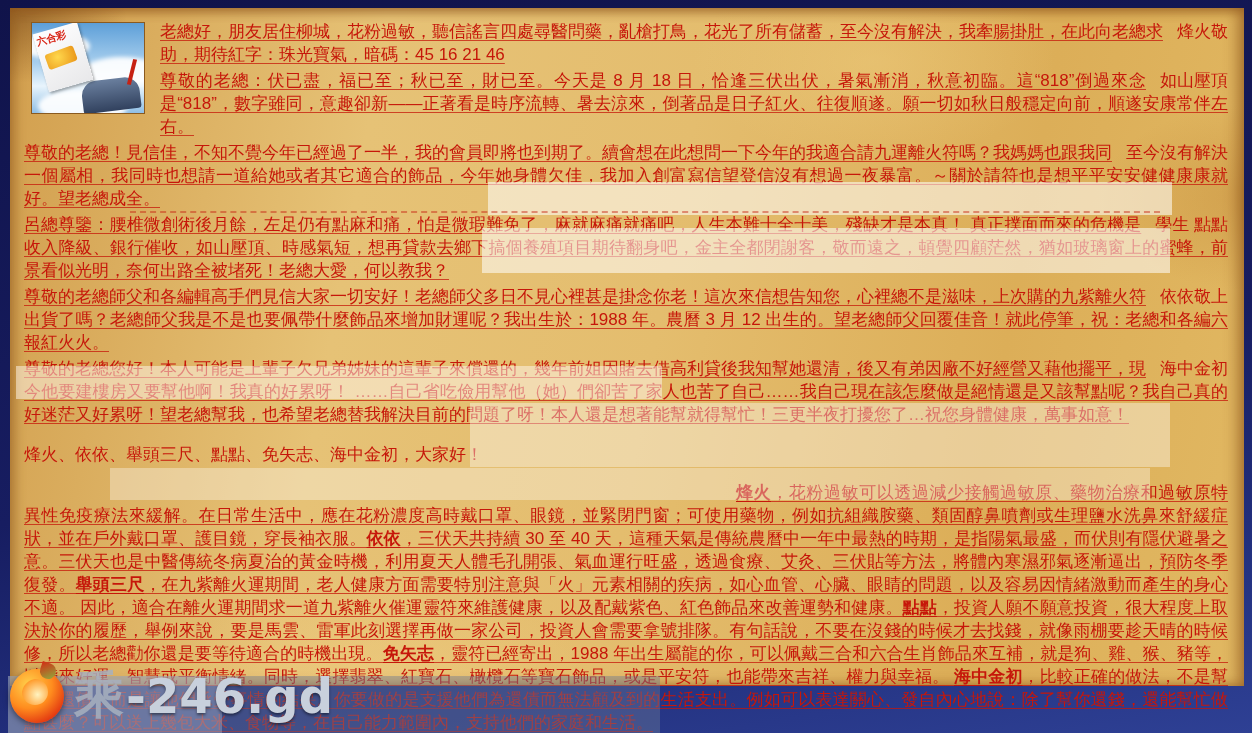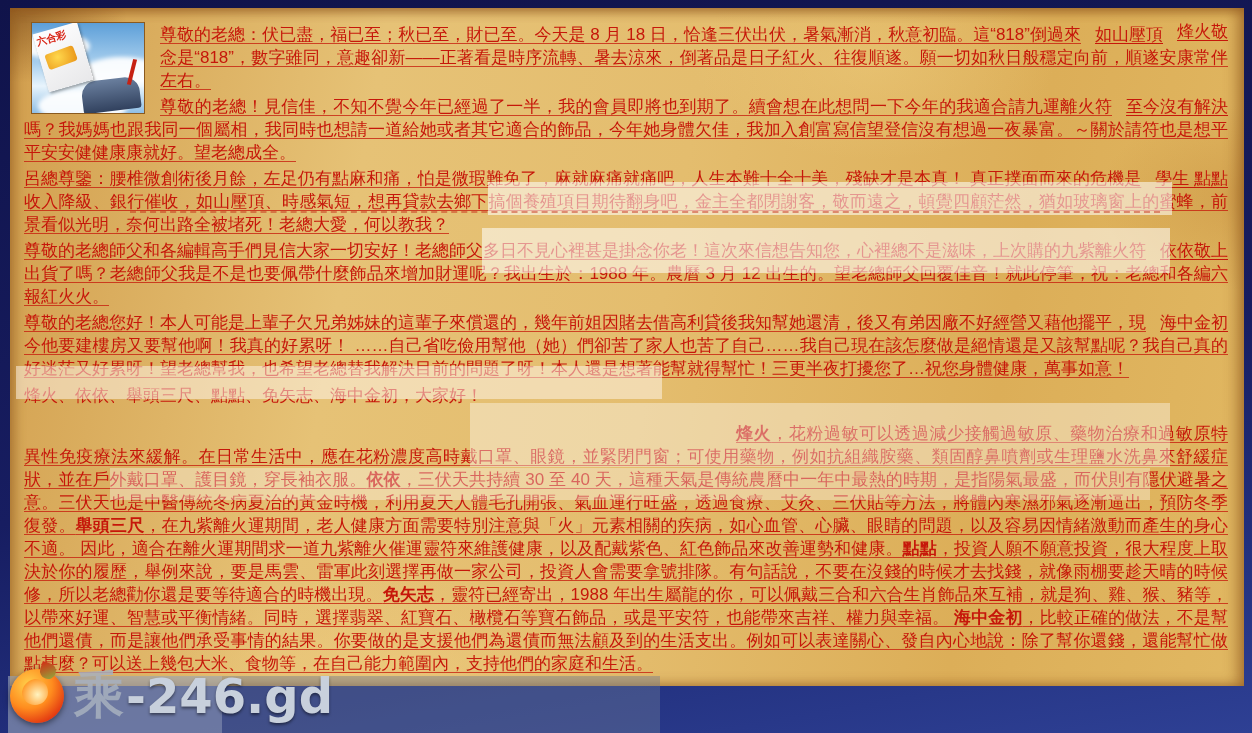--- a/index.html
+++ b/index.html
@@ -14,24 +14,24 @@
       radial-gradient(220px 130px at 101% 28%, rgba(186,126,48,.38), transparent 72%),
       radial-gradient(300px 160px at 30% 100%, rgba(240,206,130,.55), transparent 70%),
       radial-gradient(260px 140px at 70% 8%, rgba(240,208,130,.4), transparent 70%),
       linear-gradient(100deg,#d29f4e 0%,#e6c276 28%,#e4bd6e 52%,#dcae58 78%,#e1b862 100%);
     box-shadow:inset -7px 0 14px rgba(120,60,10,.45), inset 0 5px 10px rgba(150,90,30,.35),
                inset 7px 0 10px rgba(130,75,20,.3);}
   .txt{color:#c6170a;font-size:17px;line-height:23px;text-align:justify;margin:0 0 3px 0;
     text-decoration:underline;text-decoration-thickness:1px;text-underline-offset:3px;
     text-decoration-color:rgba(198,23,10,.75);}
   .noline{text-decoration:none;}
-  .sig{float:right;padding-left:14px;text-decoration:underline;}
-  .b{font-weight:bold;}
+  .sig{float:right;padding-left:14px;}
+  .b{font-weight:bold;text-decoration:underline;}
   .reply{margin-top:15px;text-indent:712px;}
-  .greet{margin-top:4px;}
+  .greet{margin-top:17px;}
   
   .photo{float:left;width:112px;height:90px;margin:3px 16px 5px 8px;position:relative;
     overflow:hidden;background:linear-gradient(180deg,#5d9fd8 0%,#a8cfee 45%,#e8f4fc 70%,#8fbfe6 100%);
     outline:1px solid #8a5a20;}
   .cloud{position:absolute;background:rgba(255,255,255,.92);border-radius:50%;filter:blur(2px);}
   .c1{width:70px;height:26px;left:-12px;top:10px;}
   .c2{width:80px;height:30px;right:-18px;top:34px;}
   .c3{width:90px;height:34px;left:6px;bottom:-10px;}
   .mailbox{position:absolute;right:4px;bottom:2px;width:58px;height:32px;background:linear-gradient(180deg,#6a7f9e,#31415e);
     border-radius:15px 15px 3px 3px;transform:rotate(-7deg);}
@@ -82,20 +82,21 @@
       <div class="mailbox"></div>
       <div class="flag"></div>
       <div class="card">
         <small>六合彩</small>
         <div class="cardblob"></div>
       </div>
     </div>
 
     <p class="txt">
       <span class="sig">烽火敬</span>
+      <span>老總好，朋友居住柳城，花粉過敏，聽信謠言四處尋醫問藥，亂槍打鳥，花光了所有儲蓄，至今沒有解決，我牽腸掛肚，在此向老總求助，期待紅字：珠光寶氣，暗碼：45 16 21 46</span>
     </p>
     <p class="txt">
       <span class="sig">如山壓頂</span>
       <span>尊敬的老總：伏已盡，福已至；秋已至，財已至。今天是 8 月 18 日，恰逢三伏出伏，暑氣漸消，秋意初臨。這“818”倒過來念是“818”，數字雖同，意趣卻新——正著看是時序流轉、暑去涼來，倒著品是日子紅火、往復順遂。願一切如秋日般穩定向前，順遂安康常伴左右。</span>
     </p>
     <p class="txt">
       <span class="sig">至今沒有解決</span>
       <span>尊敬的老總！見信佳，不知不覺今年已經過了一半，我的會員即將也到期了。續會想在此想問一下今年的我適合請九運離火符嗎？我媽媽也跟我同一個屬相，我同時也想請一道給她或者其它適合的飾品，今年她身體欠佳，我加入創富寫信望登信沒有想過一夜暴富。～關於請符也是想平平安安健健康康就好。望老總成全。</span>
     </p>
     <p class="txt">

